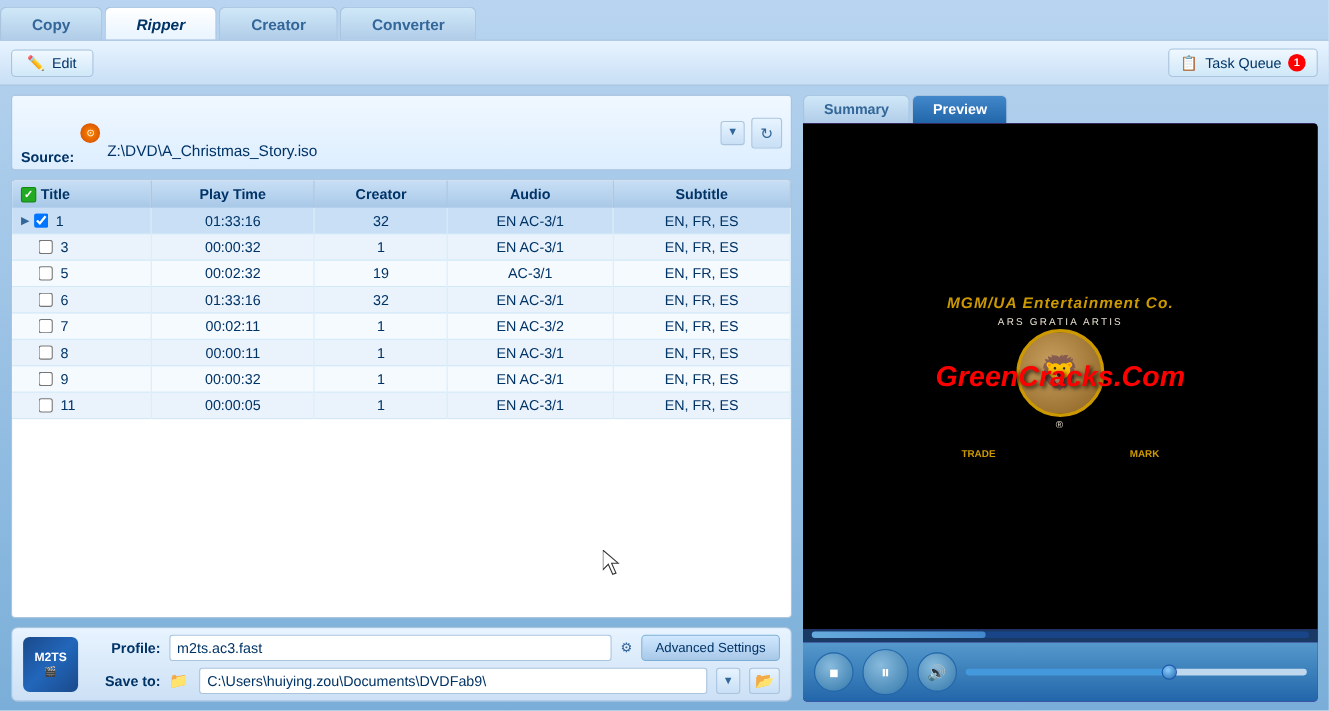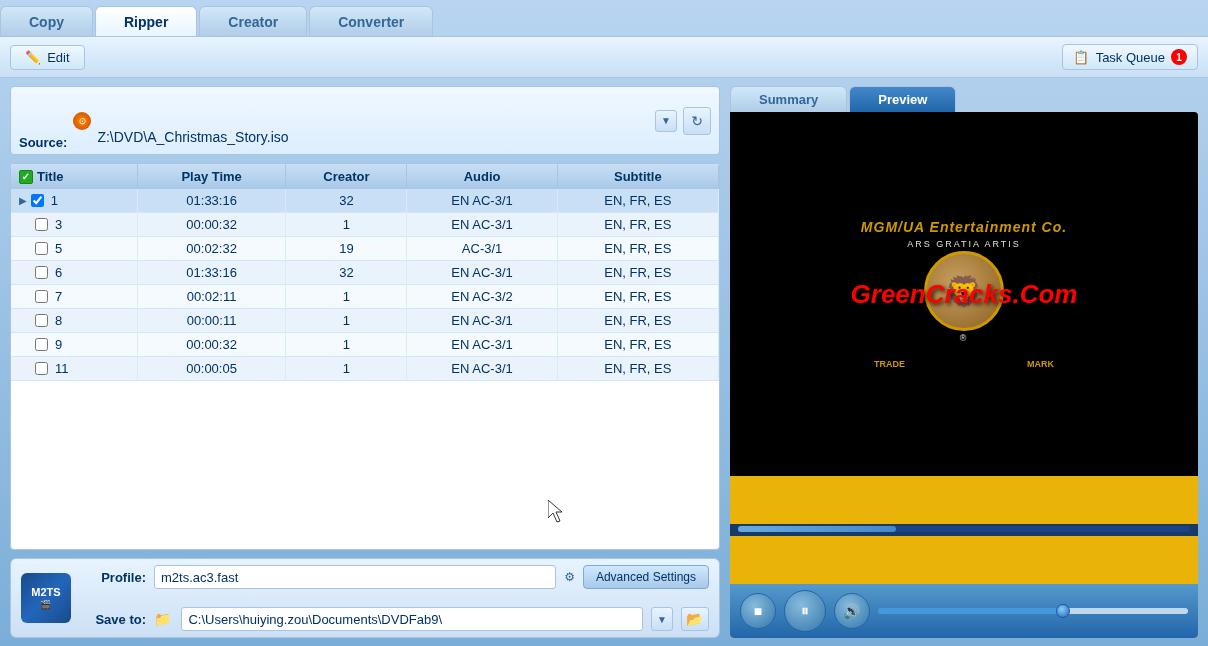--- a/index.html
+++ b/index.html
@@ -32,20 +32,21 @@
       color: #336699;
       margin-right: 2px;
       height: 30px;
       display: flex;
       align-items: center;
     }
     .tab.active {
       background: linear-gradient(180deg, #ffffff 0%, #e8f4ff 100%);
       color: #003366;
       z-index: 2;
+      font-style: italic;
     }
 
     
     .toolbar {
       background: linear-gradient(180deg, #e8f4ff 0%, #c8dff5 100%);
       border-top: 1px solid #aac4de;
       border-bottom: 1px solid #aac4de;
       height: 42px;
       display: flex;
       align-items: center;
@@ -275,21 +276,21 @@
       flex-shrink: 0;
     }
     .m2ts-icon .m2ts-label {
       font-size: 11px;
       font-weight: bold;
     }
     .bottom-fields {
       flex: 1;
       display: flex;
       flex-direction: column;
-      gap: 18px;
+      gap: 6px;
     }
     .field-row {
       display: flex;
       align-items: center;
       gap: 8px;
     }
     .field-label {
       color: #003366;
       font-weight: bold;
       width: 65px;
@@ -354,44 +355,43 @@
       flex: 1;
       display: flex;
       flex-direction: column;
       gap: 0;
     }
     .preview-tabs {
       display: flex;
       background: transparent;
     }
     .preview-tab {
-      padding: 5px 28px;
+      padding: 5px 18px;
       border-radius: 6px 6px 0 0;
       cursor: pointer;
       font-size: 13px;
       font-weight: bold;
       border: 1px solid #aac4de;
       border-bottom: none;
       background: linear-gradient(180deg, #d0e8f8 0%, #b0cce8 100%);
       color: #336699;
       margin-right: 2px;
     }
     .preview-tab.active {
       background: linear-gradient(180deg, #4488cc 0%, #2266aa 100%);
       color: white;
     }
     .video-container {
       flex: 1;
-      background: #eab308;
+      background: #4c1d95;
       border-radius: 0 4px 4px 4px;
       overflow: hidden;
       display: flex;
       flex-direction: column;
       position: relative;
-      gap: 48px;
     }
     .video-area {
       flex: 1;
       background: #000;
       display: flex;
       align-items: center;
       justify-content: center;
       position: relative;
       overflow: hidden;
     }

